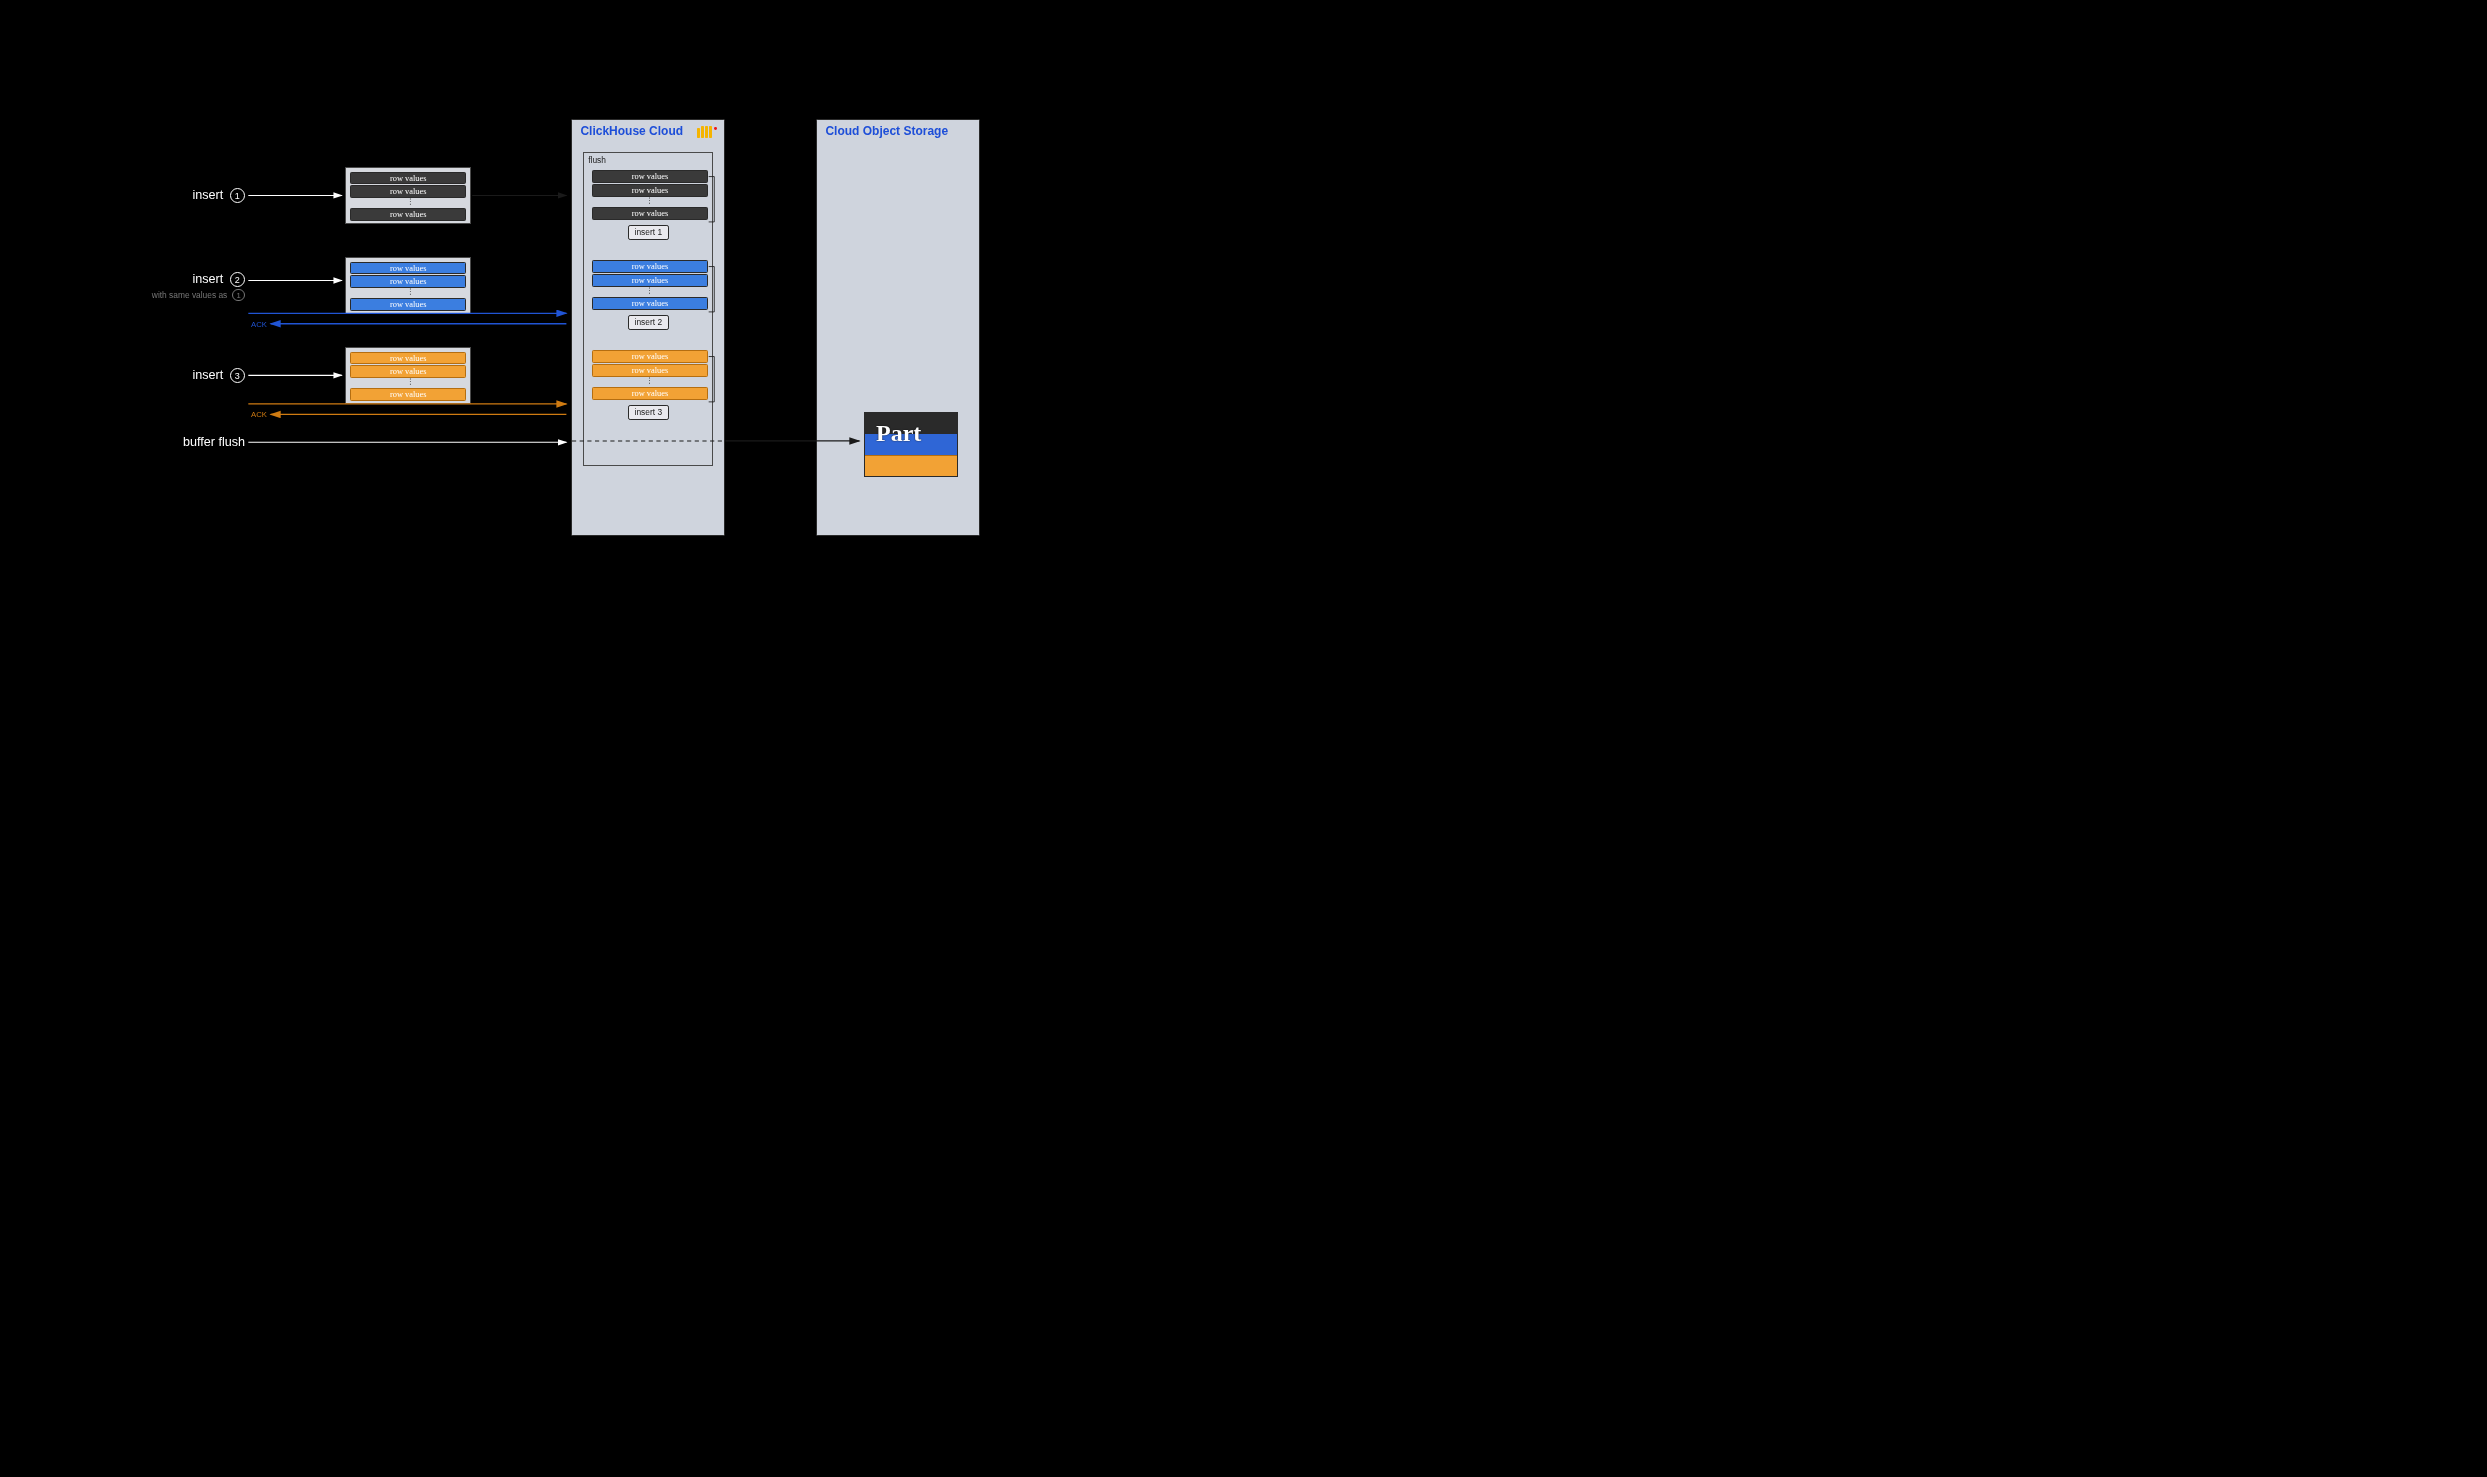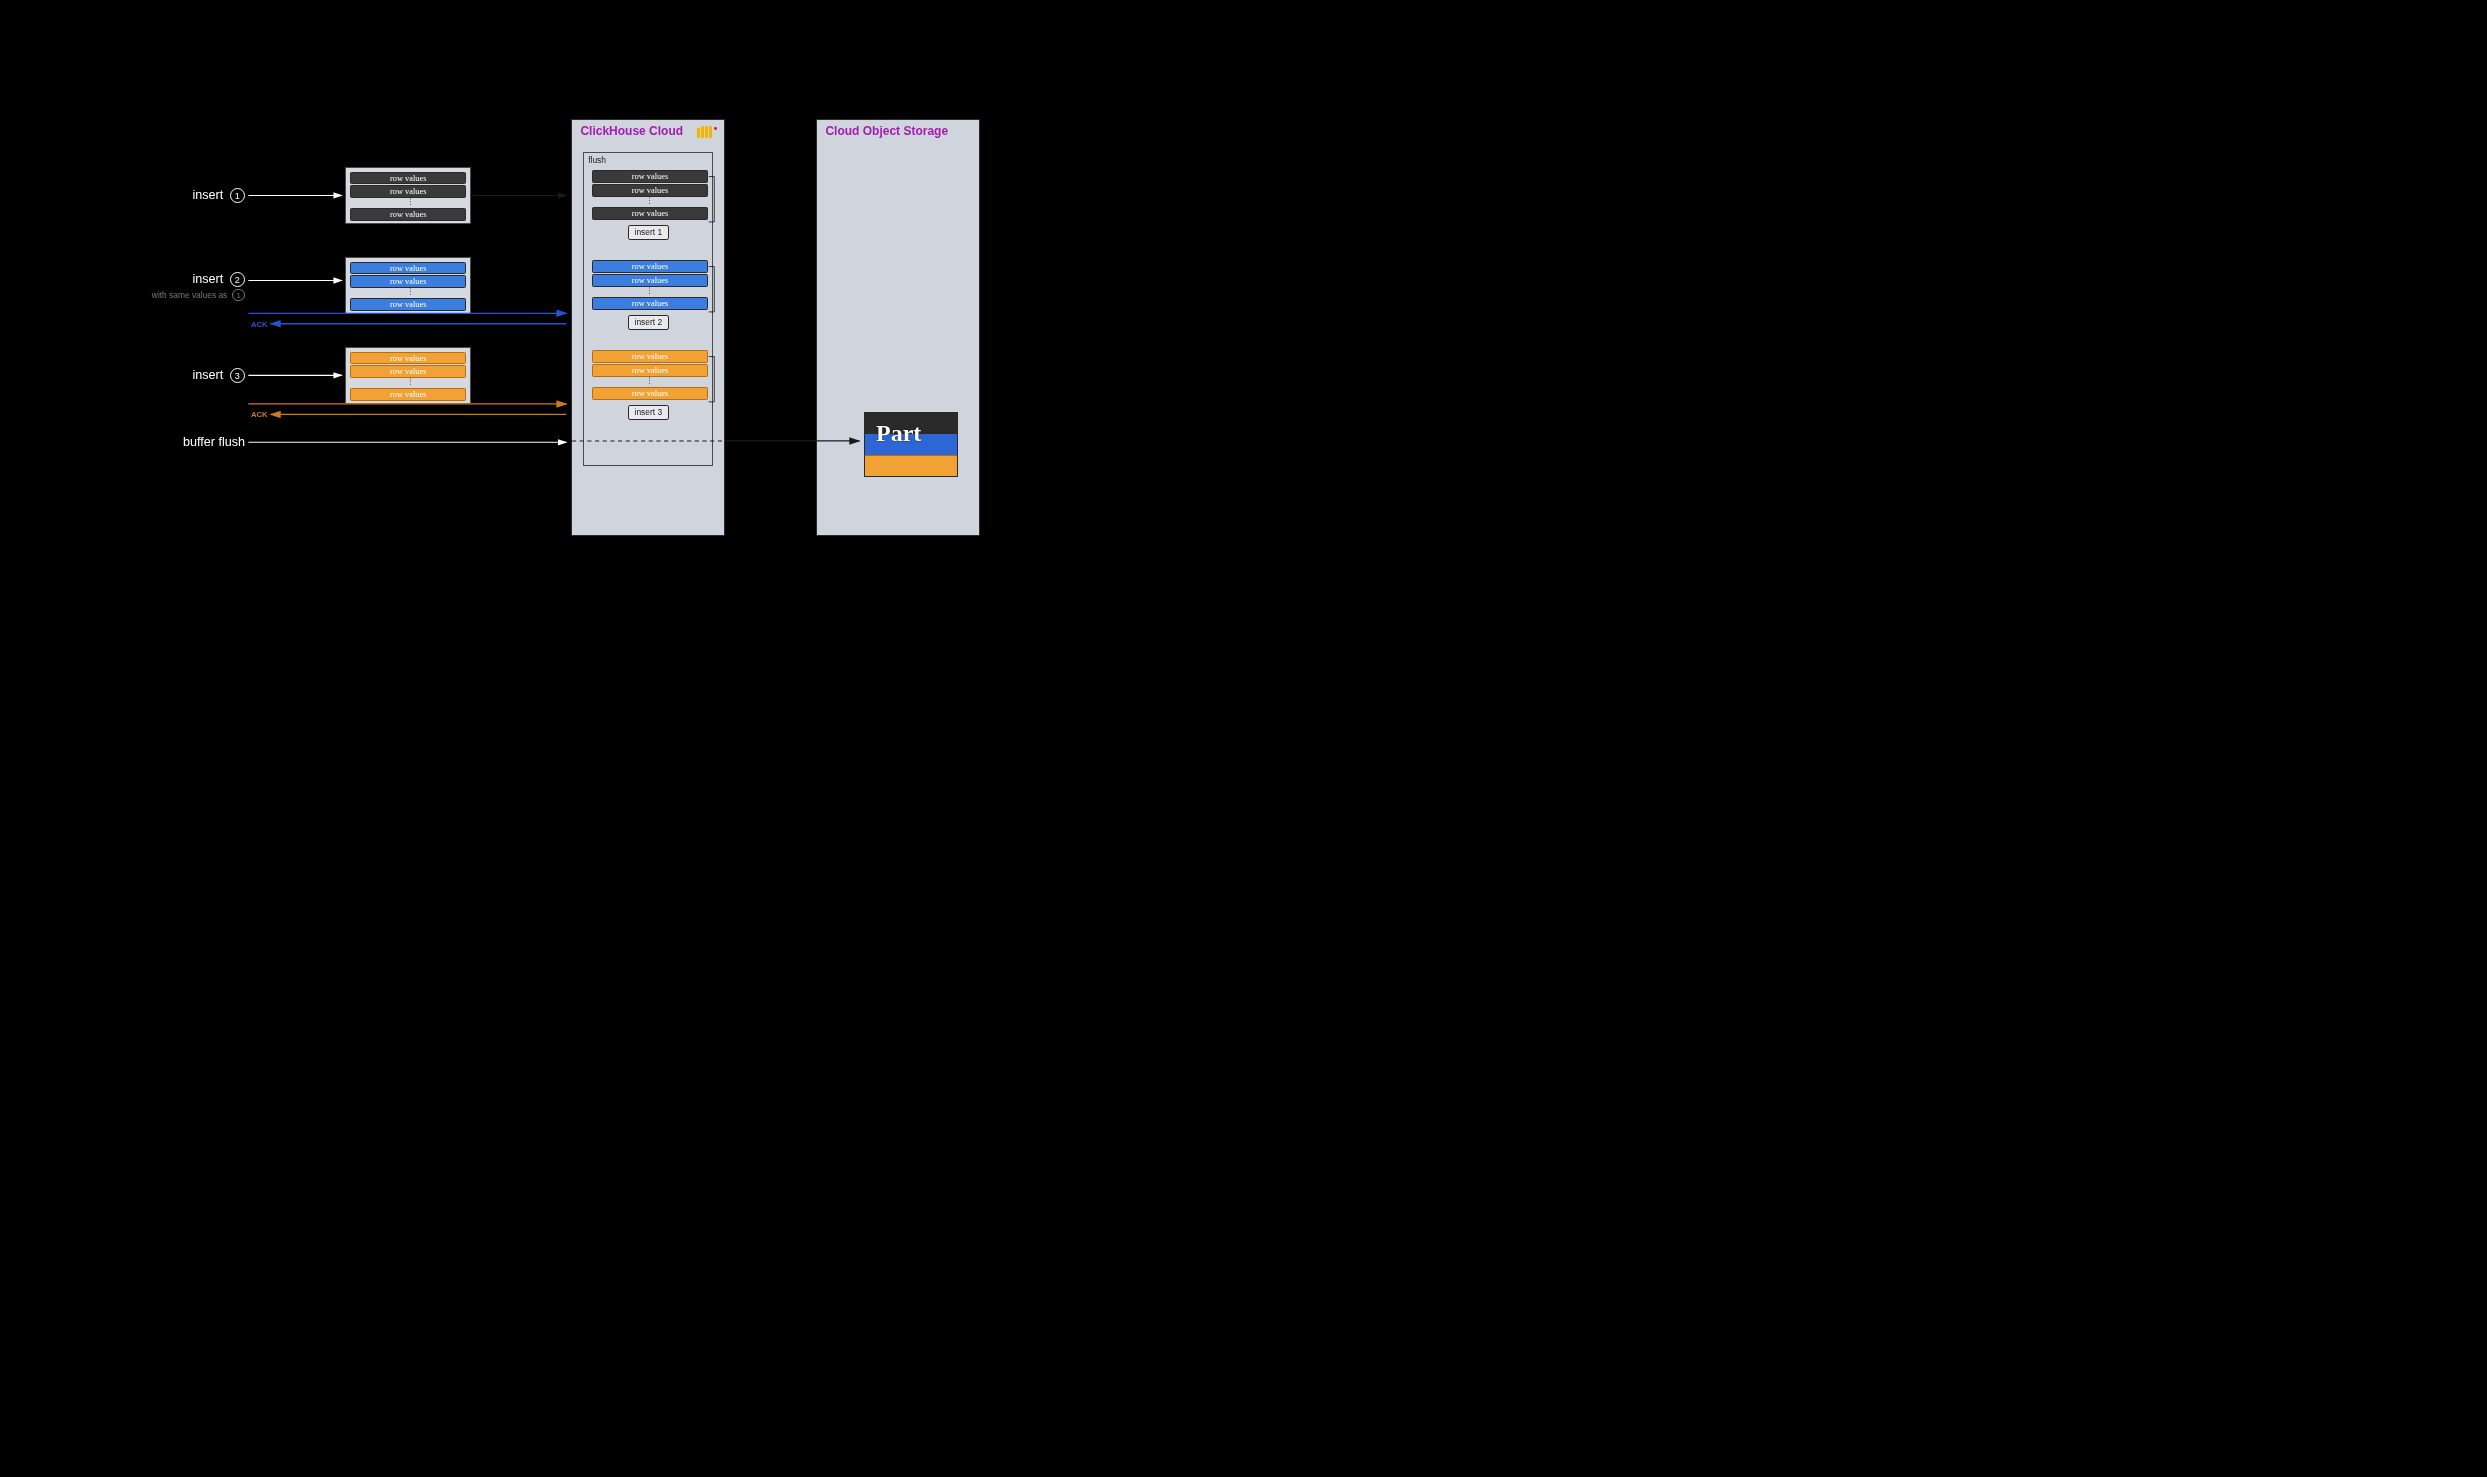--- a/index.html
+++ b/index.html
@@ -16,21 +16,21 @@
     background: #cfd4dd;
     border: 1.4px solid #2a2a2a;
     border-radius: 1.4px;
   }
   .panel-title {
     position: absolute;
     top: 4.2px;
     left: 8.4px;
     font-size: 12px;
     font-weight: bold;
-    color: #a21caf;
+    color: #1d4ed8;
   }
   .ch-logo {
     position: absolute;
     top: 5.6px;
     right: 7px;
     display: flex;
     gap: 1.4px;
     align-items: flex-end;
   }
   .ch-logo span {
@@ -113,21 +113,21 @@
   }
   .left-label .sub {
     display:block;
     color:#777;
     font-size:8.4px;
     margin-top:1.4px;
   }
   .ack {
     position:absolute;
     font-size:7.7px;
-    font-weight:bold;
+    font-weight:normal;
   }
   .ack.blue{ color:#2054d4; }
   .ack.orange{ color:#cf7b12; }
   .part-box{
     position:absolute;
     border:1.4px solid #2a2a2a;
   }
   .part-box .stripe{ height:21px; }
   .part-box .s-dark{ background:#2a2a2a; }
   .part-box .s-blue{ background:#2f66d6; }

